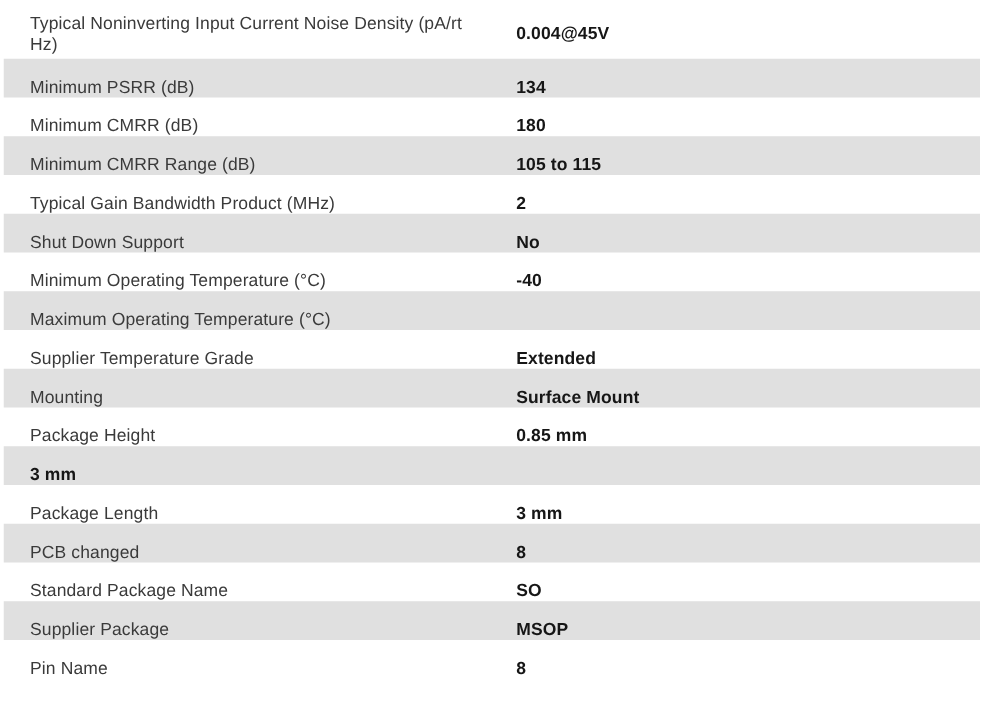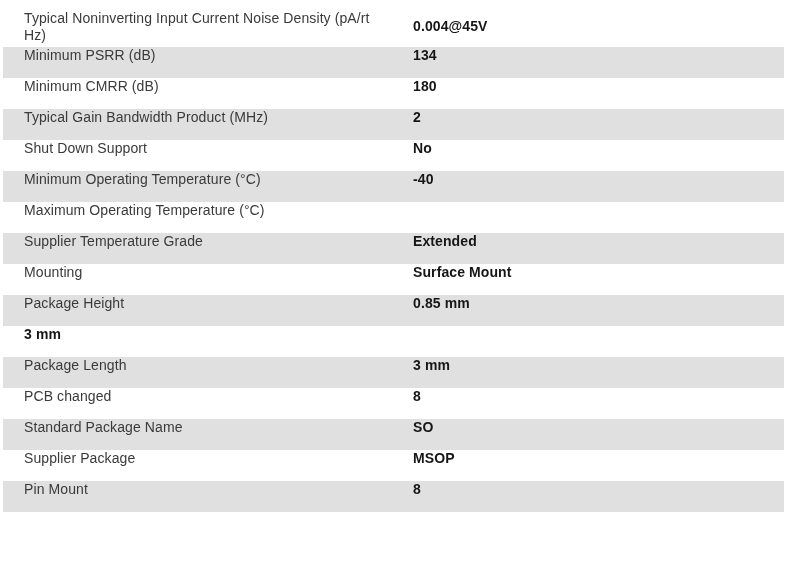--- a/index.html
+++ b/index.html
@@ -10,21 +10,21 @@
     font-family: "Liberation Sans", "DejaVu Sans", sans-serif;
     overflow: hidden;
   }
   .spec-table {
     width: 781px;
     margin-left: 3px;
     margin-right: 4px;
   }
   .spec-row {
     display: flex;
-    align-items: flex-start;
+    align-items: flex-end;
     min-height: 31px;
     padding-left: 21px;
     font-size: 14px;
     background: transparent;
   }
   .spec-row:nth-child(even) {
     background: var(--alt-row-bg, #e0e0e0);
   }
   .spec-row.first {
     min-height: 47px;
@@ -56,20 +56,24 @@
     <div class="spec-label">Typical Noninverting Input Current Noise Density (pA/rt Hz)</div>
     <div class="spec-value">0.004@45V</div>
   </div>
   <div class="spec-row">
     <div class="spec-label">Minimum PSRR (dB)</div>
     <div class="spec-value">134</div>
   </div>
   <div class="spec-row">
     <div class="spec-label">Minimum CMRR (dB)</div>
     <div class="spec-value">180</div>
+  </div>
+  <div class="spec-row">
+    <div class="spec-label">Minimum CMRR Range (dB)</div>
+    <div class="spec-value">105 to 115</div>
   </div>
   <div class="spec-row">
     <div class="spec-label">Typical Gain Bandwidth Product (MHz)</div>
     <div class="spec-value">2</div>
   </div>
   <div class="spec-row">
     <div class="spec-label">Shut Down Support</div>
     <div class="spec-value">No</div>
   </div>
   <div class="spec-row">
@@ -104,16 +108,16 @@
   </div>
   <div class="spec-row">
     <div class="spec-label">Standard Package Name</div>
     <div class="spec-value">SO</div>
   </div>
   <div class="spec-row">
     <div class="spec-label">Supplier Package</div>
     <div class="spec-value">MSOP</div>
   </div>
   <div class="spec-row">
-    <div class="spec-label">Pin Mount</div>
+    <div class="spec-label">Pin Name</div>
     <div class="spec-value">8</div>
   </div>
 </div>
 
 </body></html>

